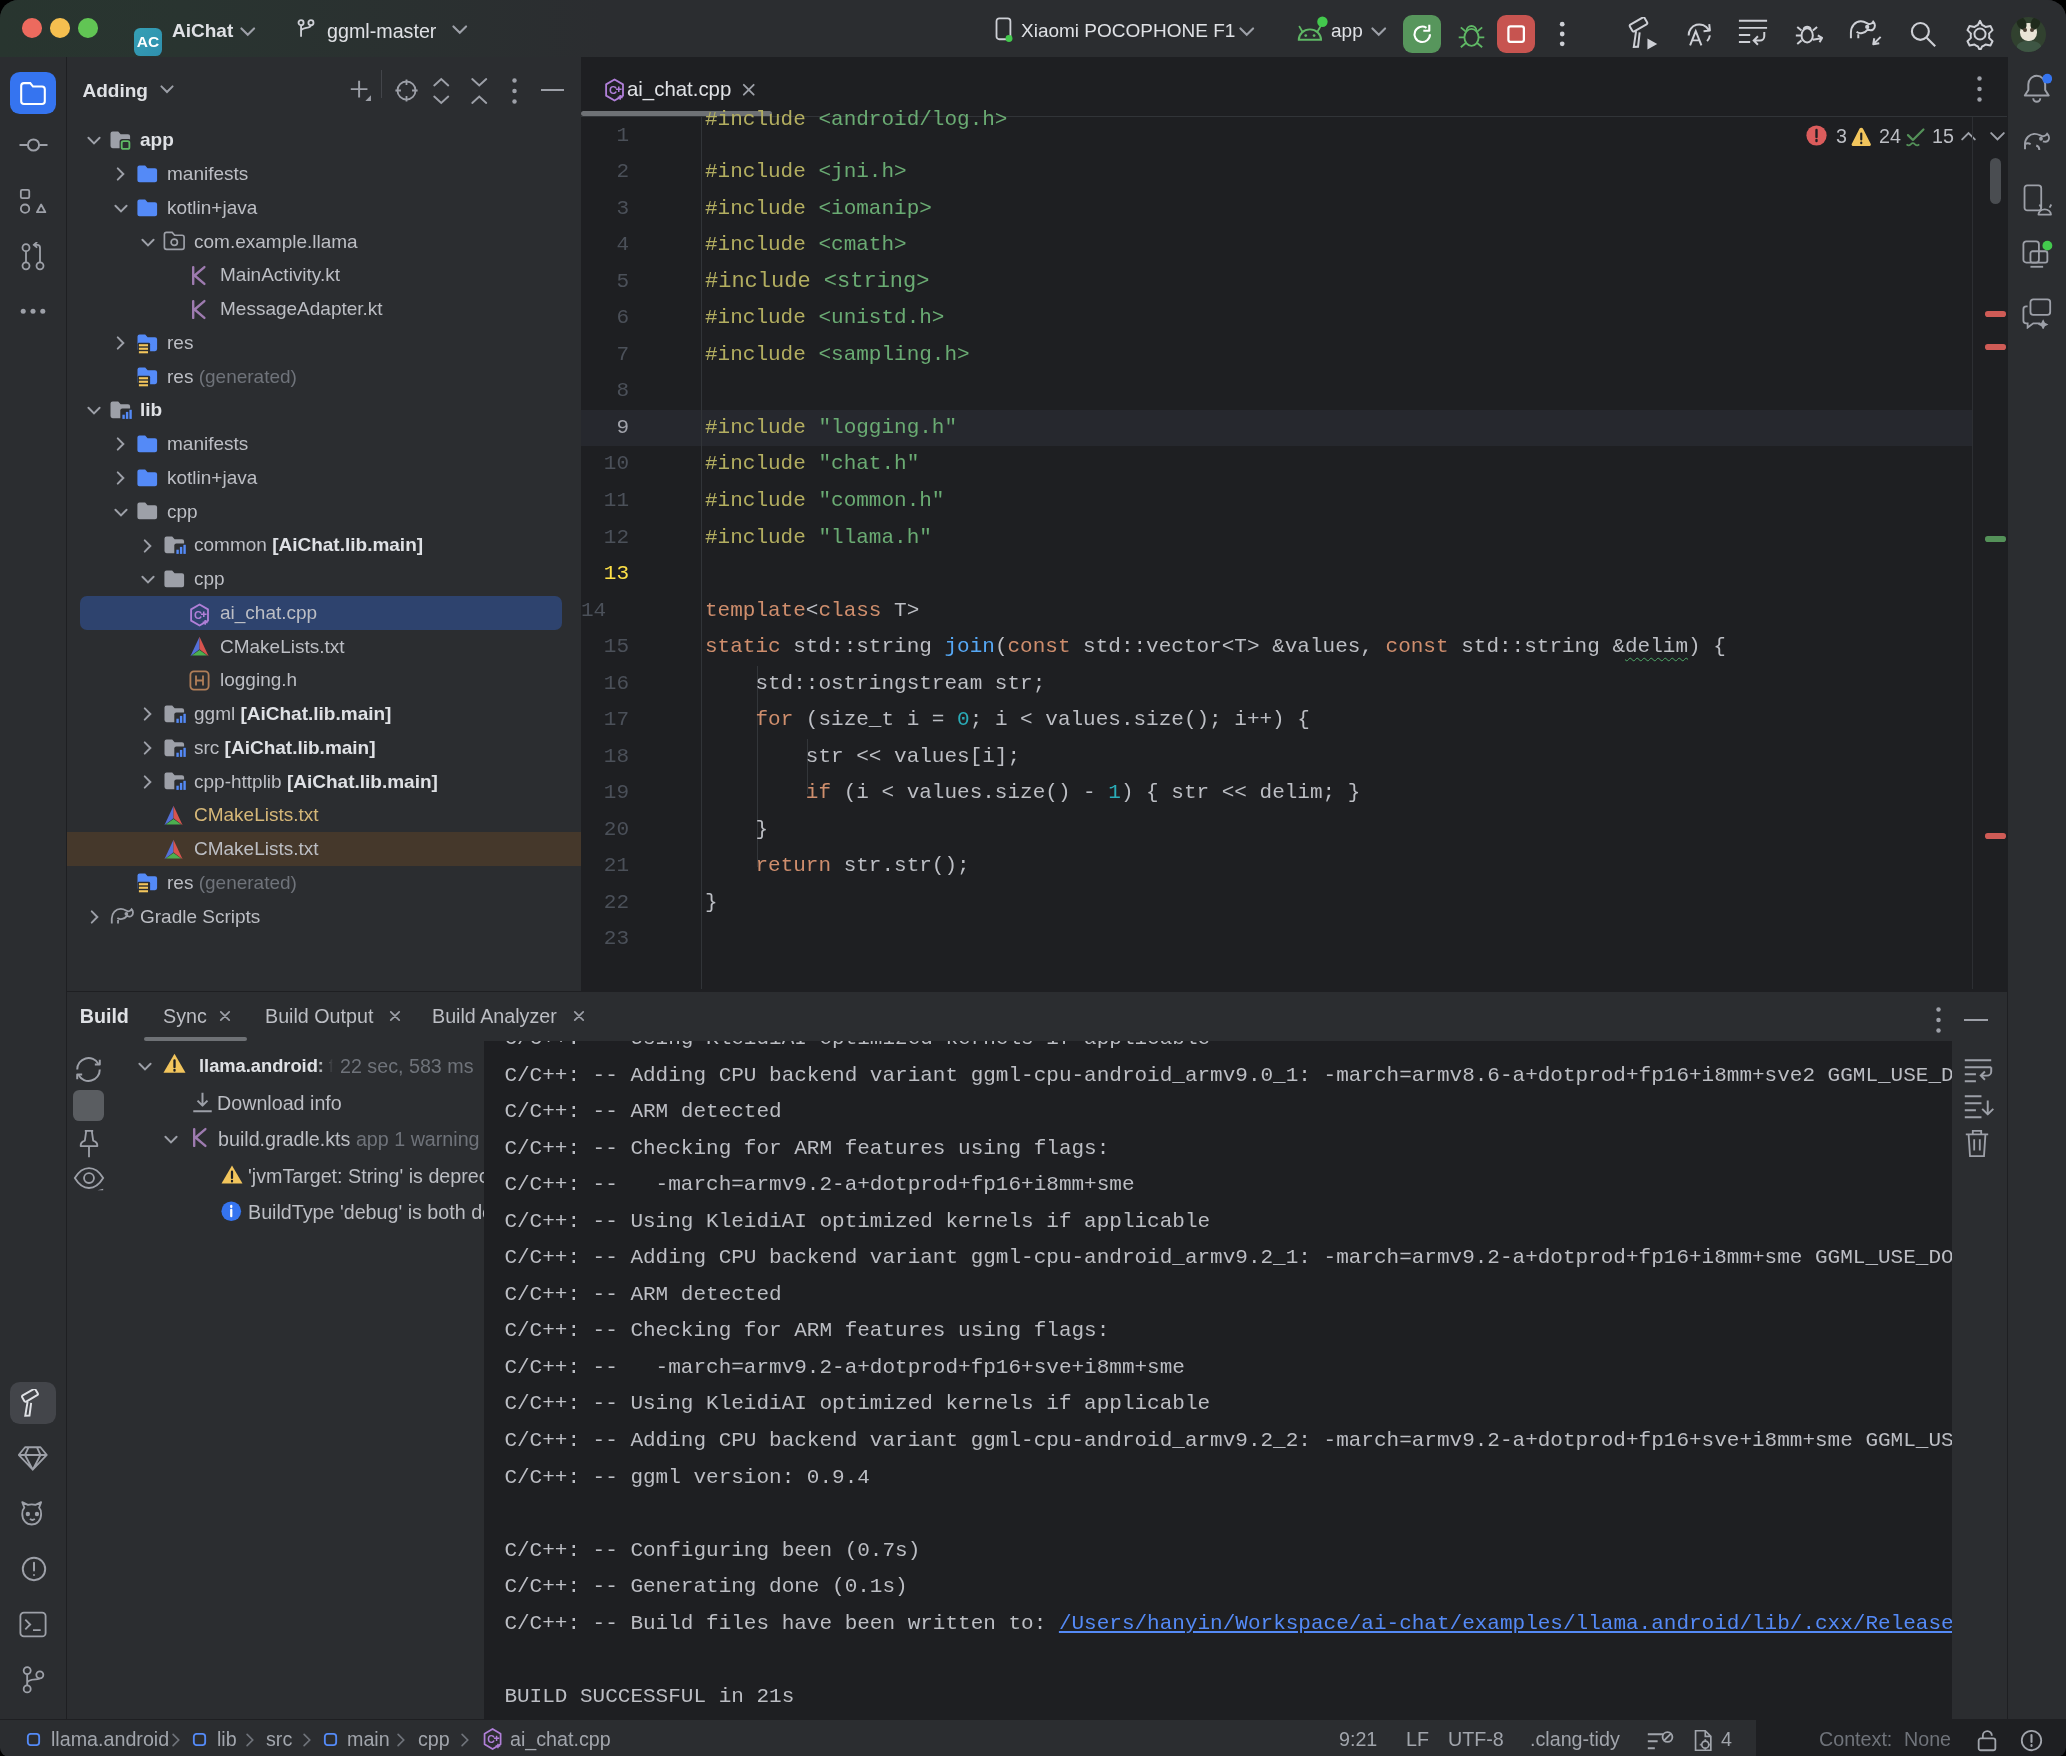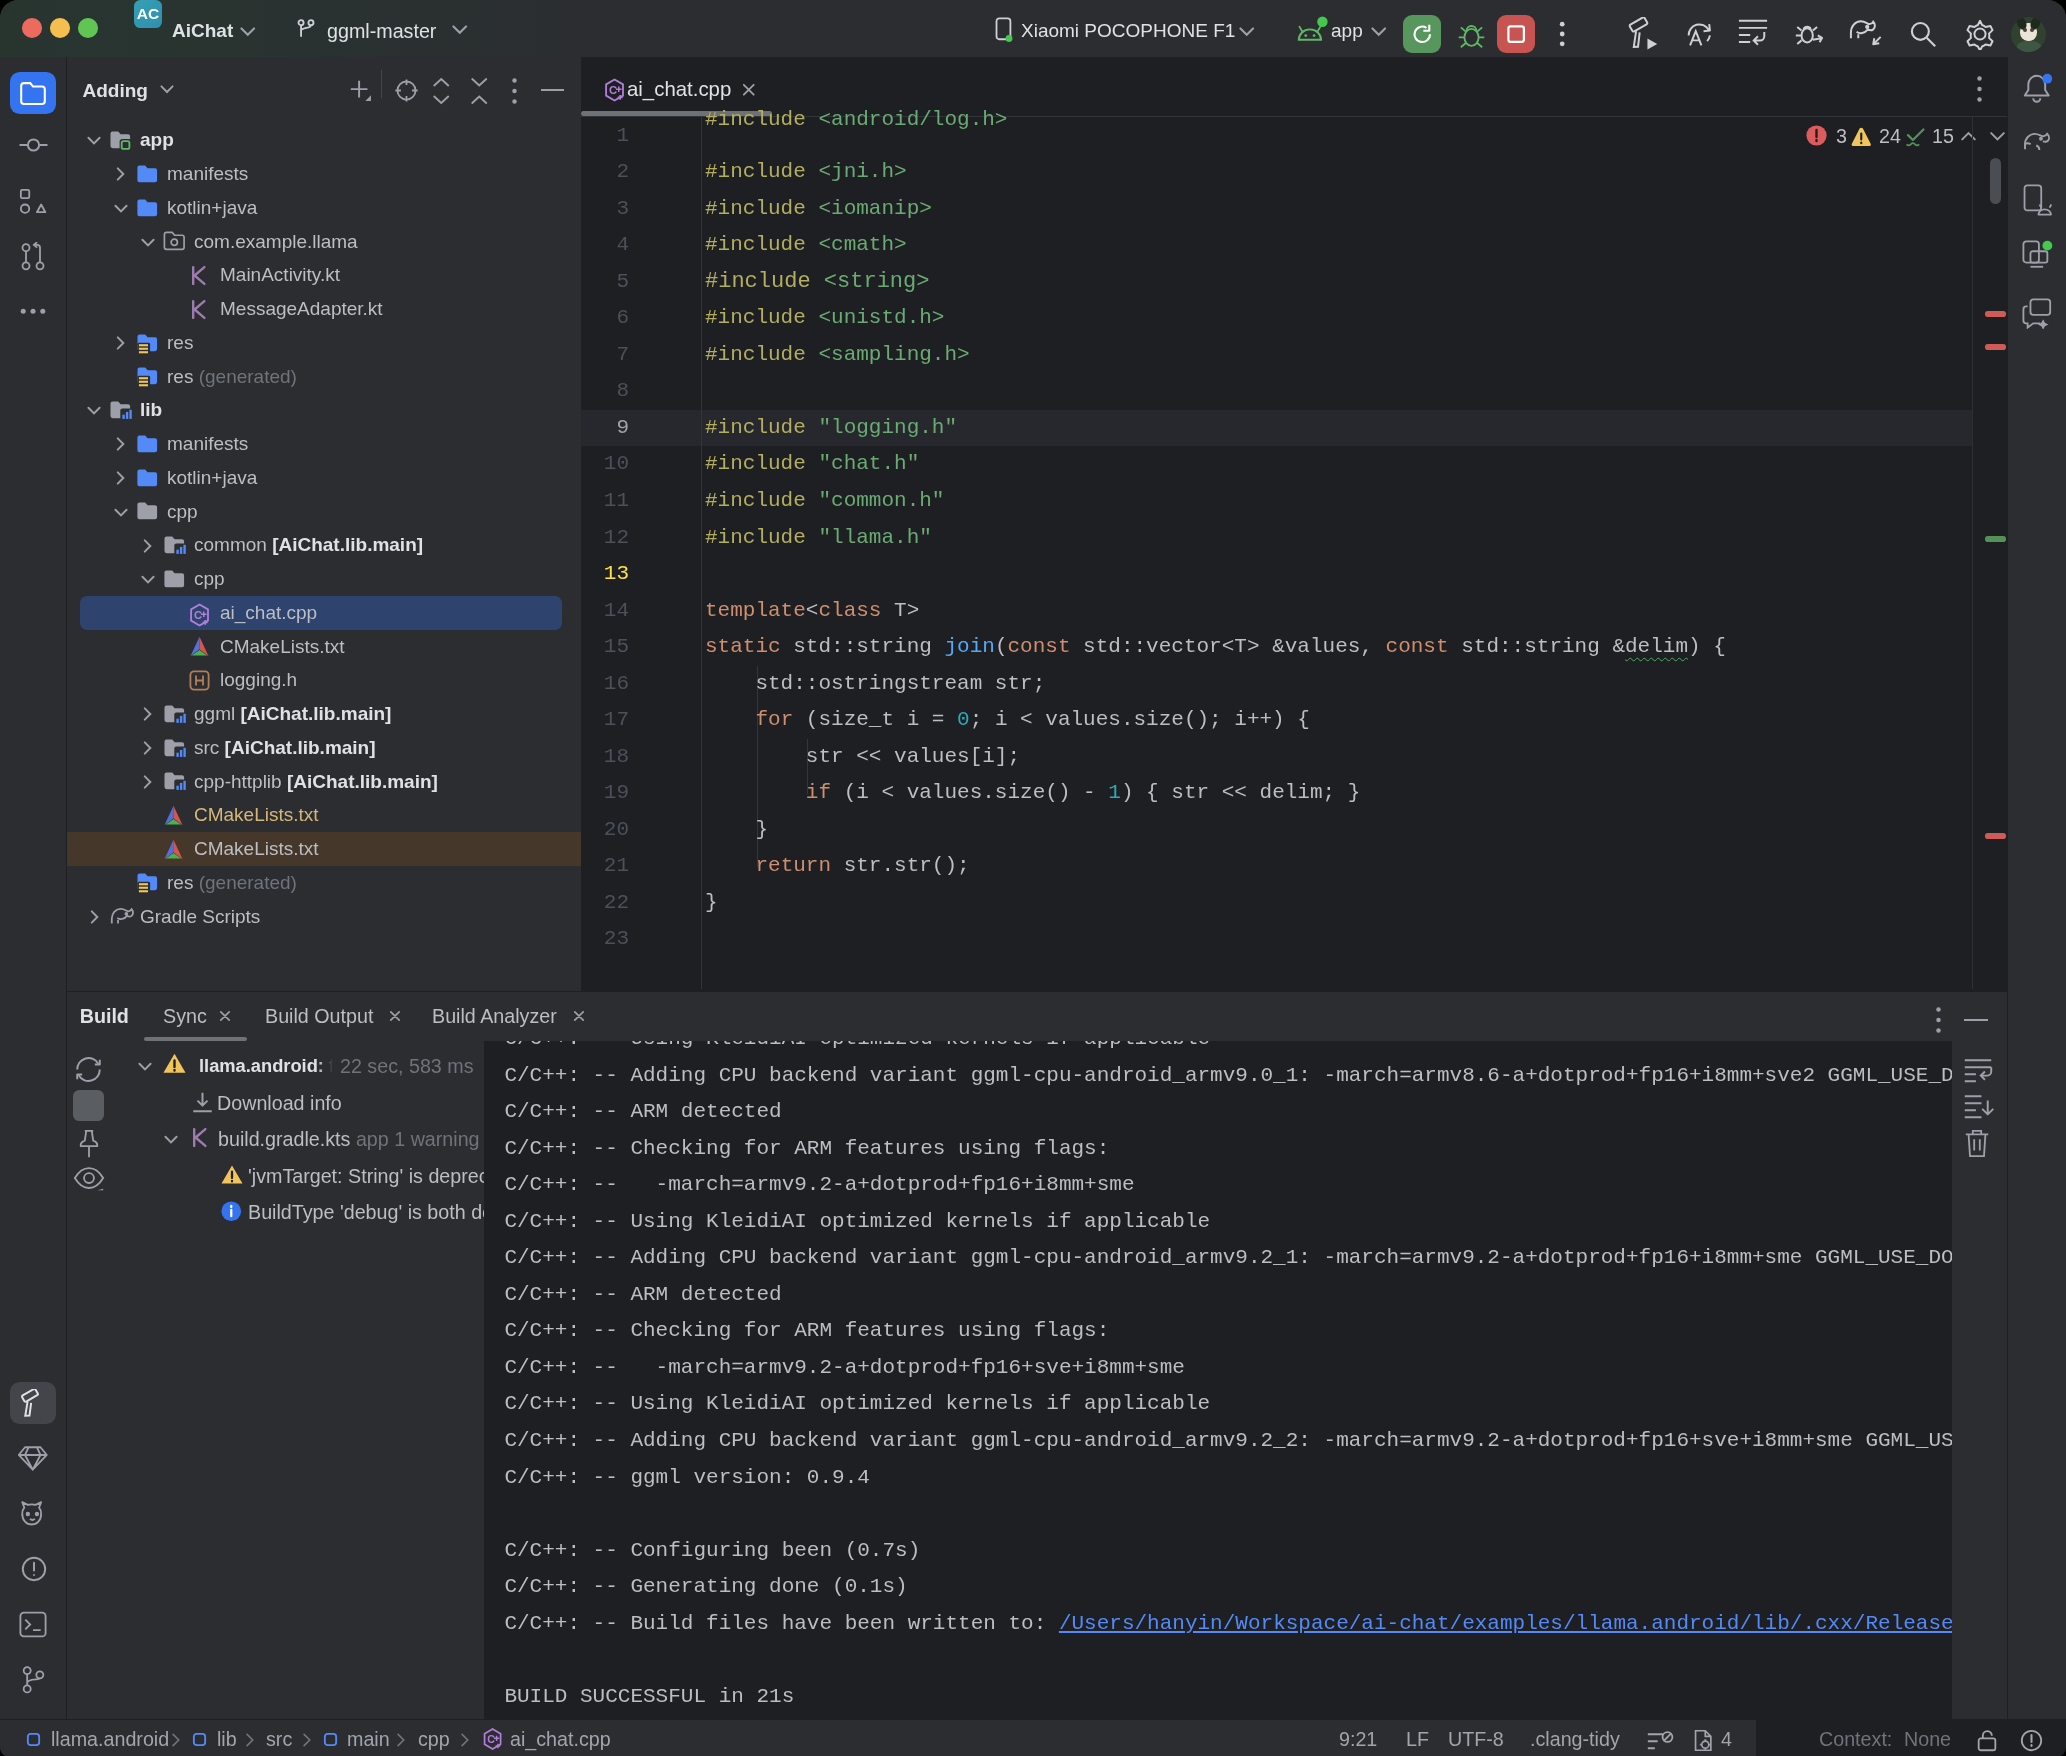--- a/index.html
+++ b/index.html
@@ -7,21 +7,21 @@
 .abs{position:absolute}
 .mono{font-family:"Liberation Mono",monospace;}
 svg{display:block}
 
 </style></head><body>
 <div class="abs" id="win" style="left:0;top:0;width:2066px;height:1757px;background:#1e1f22;border-radius:18.3px 18.3px 9.8px 9.8px;overflow:hidden">
 <div class="abs" style="left:0;top:0;width:2066px;height:57px;background:linear-gradient(90deg,#28352f 0px,#293430 183px,#2b2d30 605px,#2b2d30 100%)">
 <div class="abs" style="left:22px;top:18.3px;width:19.7px;height:19.7px;border-radius:50%;background:#ec6a5e"></div>
 <div class="abs" style="left:50px;top:18.3px;width:19.7px;height:19.7px;border-radius:50%;background:#f5bf4f"></div>
 <div class="abs" style="left:78px;top:18.3px;width:19.7px;height:19.7px;border-radius:50%;background:#61c554"></div>
-<div class="abs" style="left:134px;top:0;width:28px;height:28px;border-radius:6.3px;background:linear-gradient(135deg,#35a0b5,#2f8fae);color:#fff;font-size:15.5px;font-weight:700;display:flex;align-items:center;justify-content:center">AC</div>
+<div class="abs" style="left:134px;top:28px;width:28px;height:28px;border-radius:6.3px;background:linear-gradient(135deg,#35a0b5,#2f8fae);color:#fff;font-size:15.5px;font-weight:700;display:flex;align-items:center;justify-content:center">AC</div>
 <div class="abs" style="left:172px;top:19.7px;font-size:19px;color:#dfe1e5;font-weight:600">AiChat</div>
 <svg class="abs" style="left:240px;top:27px" width="15.5" height="9.8" viewBox="0 0 22 14">
         <path d="M2 2 L11 11 L20 2" stroke="#9da0a8" stroke-width="3" fill="none" stroke-linecap="round"></path>
       </svg>
 <svg class="abs" style="left:294px;top:17px" width="24" height="24" viewBox="0 0 34 34" fill="none" stroke="#ced0d6" stroke-width="2.6">
 <circle cx="10" cy="8" r="3.6"></circle>
         <circle cx="24" cy="8" r="3.6"></circle>
         <path d="M10 11.6 V28 M10 20 C10 14 24 17 24 11.6"></path>
       </svg>
 <div class="abs" style="left:327px;top:19.7px;font-size:19.7px;color:#dfe1e5">ggml-master</div>
@@ -491,21 +491,21 @@
 <div class="abs mono" style="left:0;top:316px;width:48px;height:36px;line-height:36px;font-size:21px;color:#4b5059;text-align:right">8</div>
 <div class="abs mono" style="left:0;top:353px;width:48px;height:36px;line-height:36px;font-size:21px;color:#a1a3ab;text-align:right">9</div>
 <div class="abs mono" style="left:124px;top:353px;height:36px;line-height:36px;font-size:21px;color:#bcbec4;white-space:pre"><span style="color:#b3ae60">#include</span> <span style="color:#6aab73">"logging.h"</span></div>
 <div class="abs mono" style="left:0;top:389px;width:48px;height:36px;line-height:36px;font-size:21px;color:#4b5059;text-align:right">10</div>
 <div class="abs mono" style="left:124px;top:389px;height:36px;line-height:36px;font-size:21px;color:#bcbec4;white-space:pre"><span style="color:#b3ae60">#include</span> <span style="color:#6aab73">"chat.h"</span></div>
 <div class="abs mono" style="left:0;top:426px;width:48px;height:36px;line-height:36px;font-size:21px;color:#4b5059;text-align:right">11</div>
 <div class="abs mono" style="left:124px;top:426px;height:36px;line-height:36px;font-size:21px;color:#bcbec4;white-space:pre"><span style="color:#b3ae60">#include</span> <span style="color:#6aab73">"common.h"</span></div>
 <div class="abs mono" style="left:0;top:463px;width:48px;height:36px;line-height:36px;font-size:21px;color:#4b5059;text-align:right">12</div>
 <div class="abs mono" style="left:124px;top:463px;height:36px;line-height:36px;font-size:21px;color:#bcbec4;white-space:pre"><span style="color:#b3ae60">#include</span> <span style="color:#6aab73">"llama.h"</span></div>
 <div class="abs mono" style="left:0;top:499px;width:48px;height:36px;line-height:36px;font-size:21px;color:#fde047;text-align:right">13</div>
-<div class="abs mono" style="left:0;top:536px;width:48px;height:36px;line-height:36px;font-size:21px;color:#4b5059;text-align:right">14</div>
+<div class="abs mono" style="left:0;top:536px;width:48px;height:36px;line-height:36px;font-size:21px;color:#4b5059;text-align:left">14</div>
 <div class="abs mono" style="left:124px;top:536px;height:36px;line-height:36px;font-size:21px;color:#bcbec4;white-space:pre"><span style="color:#cf8e6d">template</span>&lt;<span style="color:#cf8e6d">class</span> T&gt;</div>
 <div class="abs mono" style="left:0;top:572px;width:48px;height:36px;line-height:36px;font-size:21px;color:#4b5059;text-align:right">15</div>
 <div class="abs mono" style="left:124px;top:572px;height:36px;line-height:36px;font-size:21px;color:#bcbec4;white-space:pre"><span style="color:#cf8e6d">static</span> std::string <span style="color:#56a8f5">join</span>(<span style="color:#cf8e6d">const</span> std::vector&lt;T&gt; &amp;values, <span style="color:#cf8e6d">const</span> std::string &amp;<span style="text-decoration:underline;text-decoration-style:wavy;text-decoration-color:#4fa869;text-decoration-thickness:1.4px;text-underline-offset:4.9px">delim</span>) {</div>
 <div class="abs mono" style="left:0;top:609px;width:48px;height:36px;line-height:36px;font-size:21px;color:#4b5059;text-align:right">16</div>
 <div class="abs mono" style="left:124px;top:609px;height:36px;line-height:36px;font-size:21px;color:#bcbec4;white-space:pre">    std::ostringstream str;</div>
 <div class="abs mono" style="left:0;top:645px;width:48px;height:36px;line-height:36px;font-size:21px;color:#4b5059;text-align:right">17</div>
 <div class="abs mono" style="left:124px;top:645px;height:36px;line-height:36px;font-size:21px;color:#bcbec4;white-space:pre">    <span style="color:#cf8e6d">for</span> (size_t i = <span style="color:#2aacb8">0</span>; i &lt; values.size(); i++) {</div>
 <div class="abs mono" style="left:0;top:682px;width:48px;height:36px;line-height:36px;font-size:21px;color:#4b5059;text-align:right">18</div>
 <div class="abs mono" style="left:124px;top:682px;height:36px;line-height:36px;font-size:21px;color:#bcbec4;white-space:pre">        str &lt;&lt; values[i];</div>
 <div class="abs mono" style="left:0;top:718px;width:48px;height:36px;line-height:36px;font-size:21px;color:#4b5059;text-align:right">19</div>

